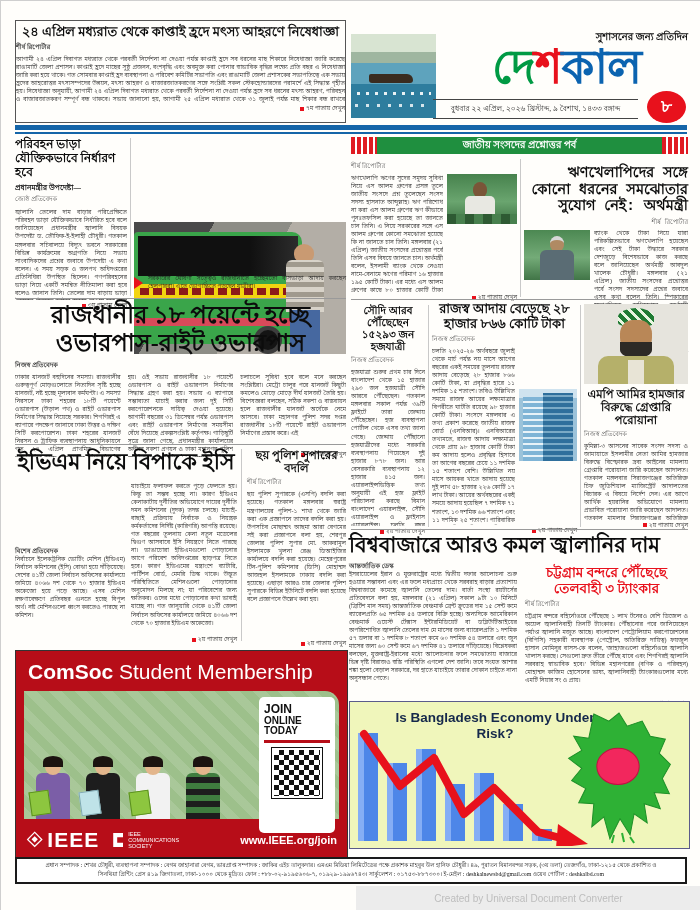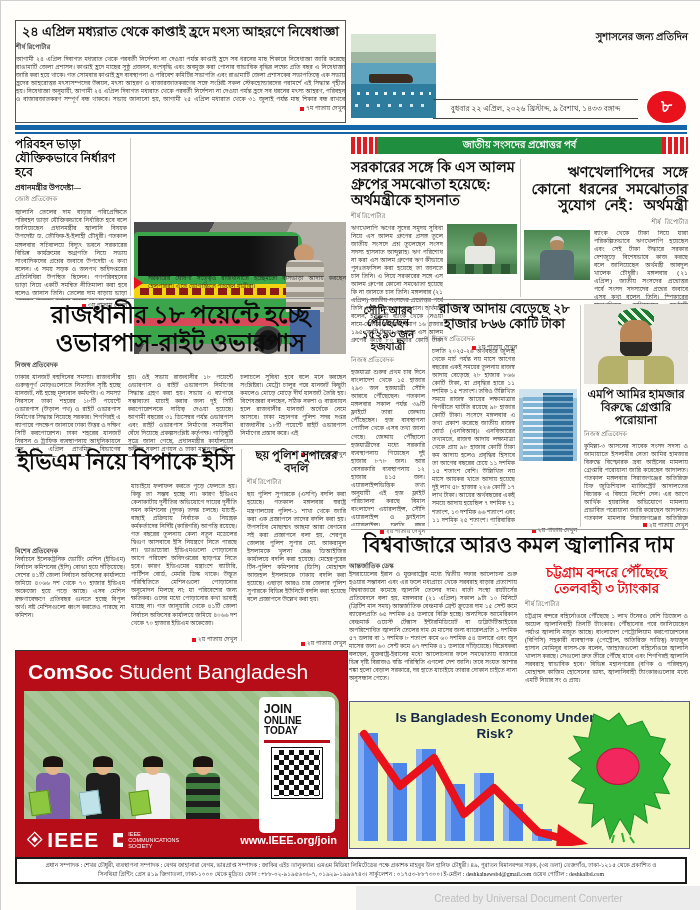--- a/index.html
+++ b/index.html
@@ -65,20 +65,23 @@
     <div class="continued"><span class="cont-bullet"></span><span>৭ম পাতায় দেখুন</span></div>
   </div>
 
   <div class="abs photo" style="left:350px;top:33px;width:85px;height:84px;background:linear-gradient(#d8e4d2 0 22%, #9fb6a0 22% 34%, #5ea3bd 34% 60%, #2e7d9e 60%);">
     <div class="abs" style="left:18px;top:40px;width:44px;height:9px;background:#3a2c20;border-radius:2px 6px 3px 3px;"></div>
     <div class="abs" style="left:6px;top:58px;width:74px;height:3px;background:repeating-linear-gradient(90deg,#fff 0 3px,transparent 3px 9px);opacity:.9;"></div>
     <div class="abs" style="left:4px;top:70px;width:74px;height:3px;background:repeating-linear-gradient(90deg,#fff 0 3px,transparent 3px 11px);opacity:.8;"></div>
   </div>
 
   <div class="abs" style="left:440px;top:28px;width:247px;text-align:right;font-weight:bold;font-size:10px;color:#111;">সুশাসনের জন্য প্রতিদিন</div>
+  <div class="abs logo" style="left:443px;top:43px;width:245px;text-align:center;">
+    <span style="color:#009a44;">দে</span><span style="color:#e8111c;">শ</span><span style="color:#0b63b0;">কাল</span>
+  </div>
   <div class="abs datebar" style="left:432px;top:98px;width:205px;">বুধবার ২২ এপ্রিল, ২০২৬ খ্রিস্টাব্দ, ৯ বৈশাখ, ১৪৩৩ বঙ্গাব্দ</div>
   <div class="abs pagenum" style="left:646px;top:90px;width:39px;height:32px;">৮</div>
 
   <div class="abs" style="left:14px;top:124px;width:672px;">
     <div class="bluebar"></div>
       <div class="bluebar2"></div>
   </div>
 
   <div class="abs" style="left:14px;top:137px;width:112px;">
     <div class="hl" style="font-size:12px;">পরিবহন ভাড়া যৌক্তিকভাবে নির্ধারণ হবে</div>
@@ -106,21 +109,20 @@
     <div class="caption">সরকারের ঘোষণা সত্ত্বেও রাজধানীতে ইচ্ছেমতো বাসভাড়া আদায় করছেন হেলপাররা। এতে ভোগান্তিতে পড়ছেন যাত্রীরা।</div>
   </div>
 
   <div class="abs banner" style="left:350px;top:136px;width:337px;height:17px;">
     <div class="banner-stripe" style="left:0;"></div>
     <span>জাতীয় সংসদের প্রশ্নোত্তর পর্ব</span>
     <div class="banner-stripe" style="right:0;"></div>
   </div>
 
   <div class="abs" style="left:350px;top:158px;width:166px;">
-    <div class="hl" style="font-size:14.5px;">সরকারের সঙ্গে কি এস আলম গ্রুপের সমঝোতা হয়েছে: অর্থমন্ত্রীকে হাসনাত</div>
     <div class="byline" style="font-weight:normal;color:#555;margin-top:2px;">শীর্ষ রিপোর্টার</div>
     <div style="margin-top:2px;overflow:hidden;">
       <div class="photo" style="float:right;width:70px;height:50px;margin:0 0 2px 4px;background:linear-gradient(#47824d,#6aa56f 55%,#3d7243);">
         <div class="abs" style="left:26px;top:8px;width:14px;height:15px;background:#7a5538;border-radius:50% 50% 40% 40%;"></div>
         <div class="abs" style="left:18px;top:22px;width:30px;height:28px;background:#e8e8e2;border-radius:5px 5px 0 0;"></div>
         <div class="abs" style="left:0;top:40px;width:70px;height:10px;background:repeating-linear-gradient(90deg,#2e5a33 0 9px,#48804e 9px 18px);"></div>
       </div>
       <div class="bodytext" style="height:118px;">ঋণখেলাপি ঋণের সুদের সমুদয় সুবিধা নিয়ে এস আলম গ্রুপের প্রসঙ্গ তুলে জাতীয় সংসদে প্রশ্ন তুলেছেন সংসদ সদস্য হাসনাত আব্দুল্লাহ। ঋণ পরিশোধ না করা এস আলম গ্রুপের ঋণ কীভাবে পুনঃতফসিল করা হয়েছে তা জানতে চান তিনি। এ নিয়ে সরকারের সঙ্গে এস আলম গ্রুপের কোনো সমঝোতা হয়েছে কি না জানতে চান তিনি। মঙ্গলবার (২১ এপ্রিল) জাতীয় সংসদের প্রশ্নোত্তর পর্বে তিনি এসব বিষয়ে জানতে চান। অর্থমন্ত্রী বলেন, ইসলামী ব্যাংক থেকে নেওয়া নামে-বেনামে ঋণের পরিমাণ ১৬ হাজার ১৯৫ কোটি টাকা। এর মধ্যে এস আলম গ্রুপের কাছে ৮০ হাজার কোটি টাকা পাওনা রয়েছে। ১১ লাখ কোটি টাকা থেকে নির্ধারিত জাতীয় বাজেটের পরিধি (এনবিসি) এই বেলা আরও বলেন, এই ঋণ পুনরুদ্ধারের জন্য আলাদা সেল গঠন করেছে সরকার।</div>
     </div>
     <div class="continued"><span class="cont-bullet"></span><span>২য় পাতায় দেখুন</span></div>
@@ -215,32 +217,32 @@
 
   <div class="abs" style="left:246px;top:448px;width:99px;">
     <div class="hl" style="font-size:11.5px;text-align:center;">ছয় পুলিশ সুপারের বদলি</div>
     <div class="byline" style="font-weight:normal;color:#555;margin-top:2px;">শীর্ষ রিপোর্টার</div>
     <div class="bodytext" style="margin-top:2px;height:148px;">ছয় পুলিশ সুপারকে (এসপি) বদলি করা হয়েছে। গতকাল মঙ্গলবার স্বরাষ্ট্র মন্ত্রণালয়ের পুলিশ-১ শাখা থেকে জারি করা এক প্রজ্ঞাপনে তাদের বদলি করা হয়। উপসচিব মোছাম্মৎ আছমা আরা বেগমের সই করা প্রজ্ঞাপনে বলা হয়, শেরপুর জেলার পুলিশ সুপার মো. আকরামুল ইসলামকে খুলনা রেঞ্জ ডিআইজির কার্যালয়ে বদলি করা হয়েছে। মেহেরপুরের টিন-পুলিশ কমিশনার (ডিসি) মোহাম্মদ আজহল ইসলামকে ঢাকায় বদলি করা হয়েছে। এছাড়া আরও চার জেলার পুলিশ সুপারকে বিভিন্ন ইউনিটে বদলি করা হয়েছে বলে প্রজ্ঞাপনে উল্লেখ করা হয়।</div>
     <div class="continued"><span class="cont-bullet"></span><span>২য় পাতায় দেখুন</span></div>
   </div>
 
   <div class="abs hrule" style="left:350px;top:528px;width:337px;"></div>
 
-  <div class="abs hl" style="left:348px;top:532px;width:339px;font-size:21px;text-align:center;">বিশ্ববাজারে আরও কমল জ্বালানির দাম</div>
+  <div class="abs hl" style="left:348px;top:532px;width:339px;font-size:21px;text-align:left;">বিশ্ববাজারে আরও কমল জ্বালানির দাম</div>
   <div class="abs byline" style="left:348px;top:560px;">আন্তর্জাতিক ডেস্ক</div>
   <div class="abs bodytext" style="left:348px;top:569px;width:168px;height:128px;">ইসরায়েলের ইরান ও যুক্তরাষ্ট্রের মধ্যে দ্বিতীয় দফার আলোচনা শুরু হওয়ার সম্ভাবনা এবং এর ফলে মধ্যপ্রাচ্য থেকে সরবরাহ বাড়ার প্রত্যাশায় বিশ্ববাজারে কমেছে জ্বালানি তেলের দাম। বার্তা সংস্থা রয়টার্সের প্রতিবেদনে বলা হয়, মঙ্গলবার (২১ এপ্রিল) সকাল ৯টা ১০ মিনিটে (ব্রিটিশ মান সময়) আন্তর্জাতিক বেঞ্চমার্ক ব্রেন্ট ক্রুডের দাম ১৫ সেন্ট কমে ব্যারেলপ্রতি ৬৫ দশমিক ৫৪ ডলারে বিক্রি হচ্ছে। অন্যদিকে আমেরিকান বেঞ্চমার্ক ওয়েস্ট টেক্সাস ইন্টারমিডিয়েট বা ডব্লিউটিআইয়ের অপরিশোধিত জ্বালানি তেলের দাম মে মাসের জন্য ব্যারেলপ্রতি ১ দশমিক ৫৭ ডলার বা ১ দশমিক ৮ শতাংশ কমে ৬০ দশমিক ৫৪ ডলারে এবং জুন মাসের জন্য ৬০ সেন্ট কমে ৬৭ দশমিক ৪১ ডলারে দাঁড়িয়েছে। বিশ্লেষকরা বলছেন, যুক্তরাষ্ট্র-ইরানের মধ্যে আলোচনার ফলে সমঝোতায় বাজারে ভিন্ন দৃষ্টি বিরাজও স্বস্তি পরিস্থিতি এগলো দেশ জানি। তবে সংযত আশার শঙ্কা হলো বেড়াল সরকারে, দর হাতে যাচাইয়ে তারার দোকান চাইতে নানা অনুসন্ধান পেতে।</div>
   <div class="abs" style="left:524px;top:564px;width:163px;">
     <div class="hl" style="font-size:13.5px;color:#e8111c;text-align:center;">চট্টগ্রাম বন্দরে পৌঁছেছে তেলবাহী ৩ ট্যাংকার</div>
     <div class="byline" style="font-weight:normal;color:#555;margin-top:3px;">শীর্ষ রিপোর্টার</div>
     <div class="bodytext" style="margin-top:2px;height:86px;">চট্টগ্রাম বন্দরে বহির্নোঙরে পৌঁছেছে ১ লাখ টনেরও বেশি ডিজেল ও অয়েল জ্বালানিবাহী তিনটি ট্যাংকার। পৌঁছানোর পরে জানিয়েছেন পর্যাপ্ত জ্বালানি মজুত আছে। বাংলাদেশ পেট্রোলিয়াম করপোরেশনের (বিপিসি) সহকারী ব্যবস্থাপক (পেস্ট্রোল, অতিরিক্ত দায়িত্ব) ফয়জুল হাসান মোমিনুর বাসস-কে বলেন, 'জাহাজগুলো বহির্নোঙরে জ্বালানি খালাস করছে। সেগুলো দ্রুত তীরে পৌঁছে যাবে এবং শিগগিরই জ্বালানি সরবরাহ স্বাভাবিক হবে।' বিভিন্ন মহানগরের (বণিক ও পরিবহন) মোহাম্মদ কাজিম হোসেনের ভাষ্য, জ্বালানিবাহী ট্যাংকারগুলোর মধ্যে এমটি নিয়ার সং ও প্রায়।</div>
     <div class="continued"><span class="cont-bullet"></span><span>৭ম পাতায় দেখুন</span></div>
   </div>
 
   <div class="abs ad" style="left:14px;top:649px;width:331px;height:206px;">
-    <div class="ad-title"><b>ComSoc</b><span> Student Bangladesh</span></div>
+    <div class="ad-title"><b>ComSoc</b><span> Student Membership</span></div>
     <div class="ad-collage">
 
       <div class="person" style="left:12px;">
         <div class="head">
             <div class="hair"></div>
           </div>
         <div class="torso" style="background:#7b5ea7;">
             <div class="folder"></div>
           </div>
       </div>

